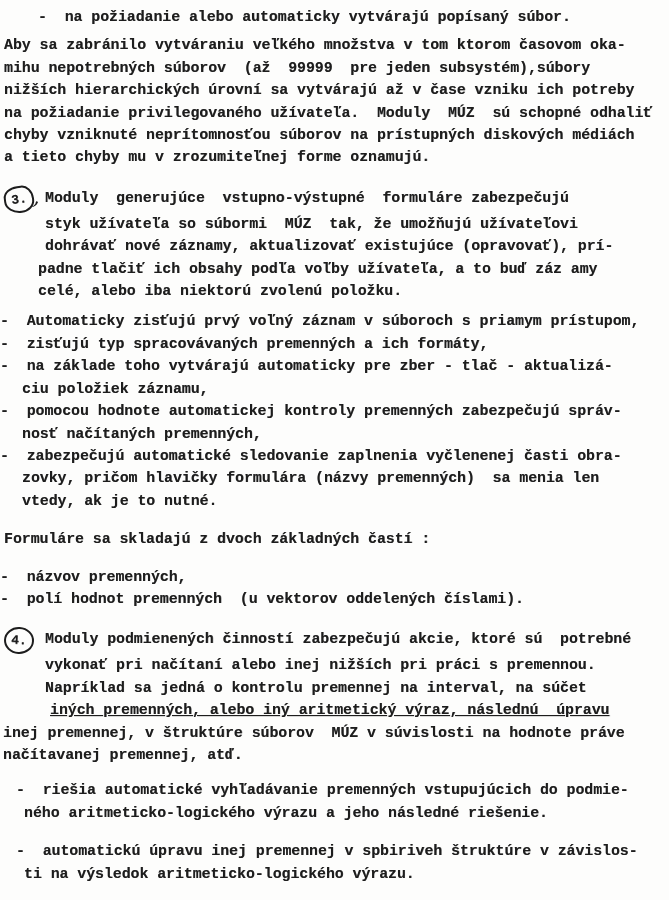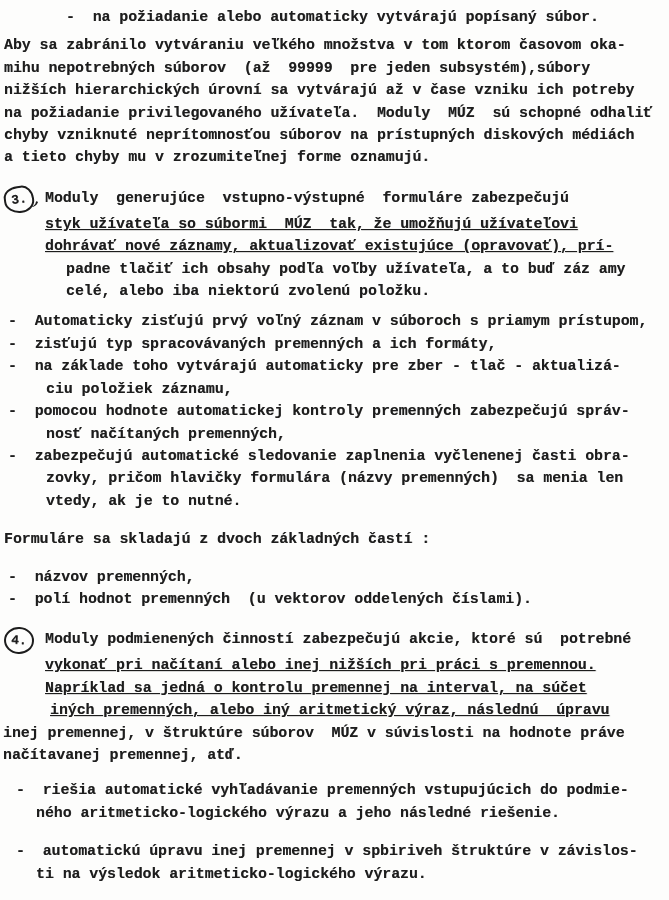--- a/index.html
+++ b/index.html
@@ -21,26 +21,26 @@
     color: #1d1d1d;
     text-shadow: 0.3px 0.3px 0 rgba(20,20,20,0.55);
   }
   .ln {
     line-height: 22.4px;
     white-space: pre;
   }
   
   .i3  { padding-left: 3px; }
   .i4  { padding-left: 4px; }
-  .i8  { padding-left: 8px; }
+  .i8  { }
   .i10 { padding-left: 16px; }
-  .i35 { padding-left: 46px; }
-  .i36 { padding-left: 36px; }
-  .i38 { padding-left: 38px; margin-left: 28px; }
-  .i45 { padding-left: 45px; text-decoration: underline; }
+  .i35 { padding-left: 22px; }
+  .i36 { padding-left: 24px; }
+  .i38 { padding-left: 38px; }
+  .i45 { padding-left: 45px; }
   .i50 { padding-left: 50px; text-decoration: underline; }
   
   .g6  { height: 6px; }
   .g8  { height: 8px; }
   .g13 { height: 13px; }
   .g15 { height: 15px; }
   .g16 { height: 16px; }
   .g18 { height: 18px; }
   
   .row {

